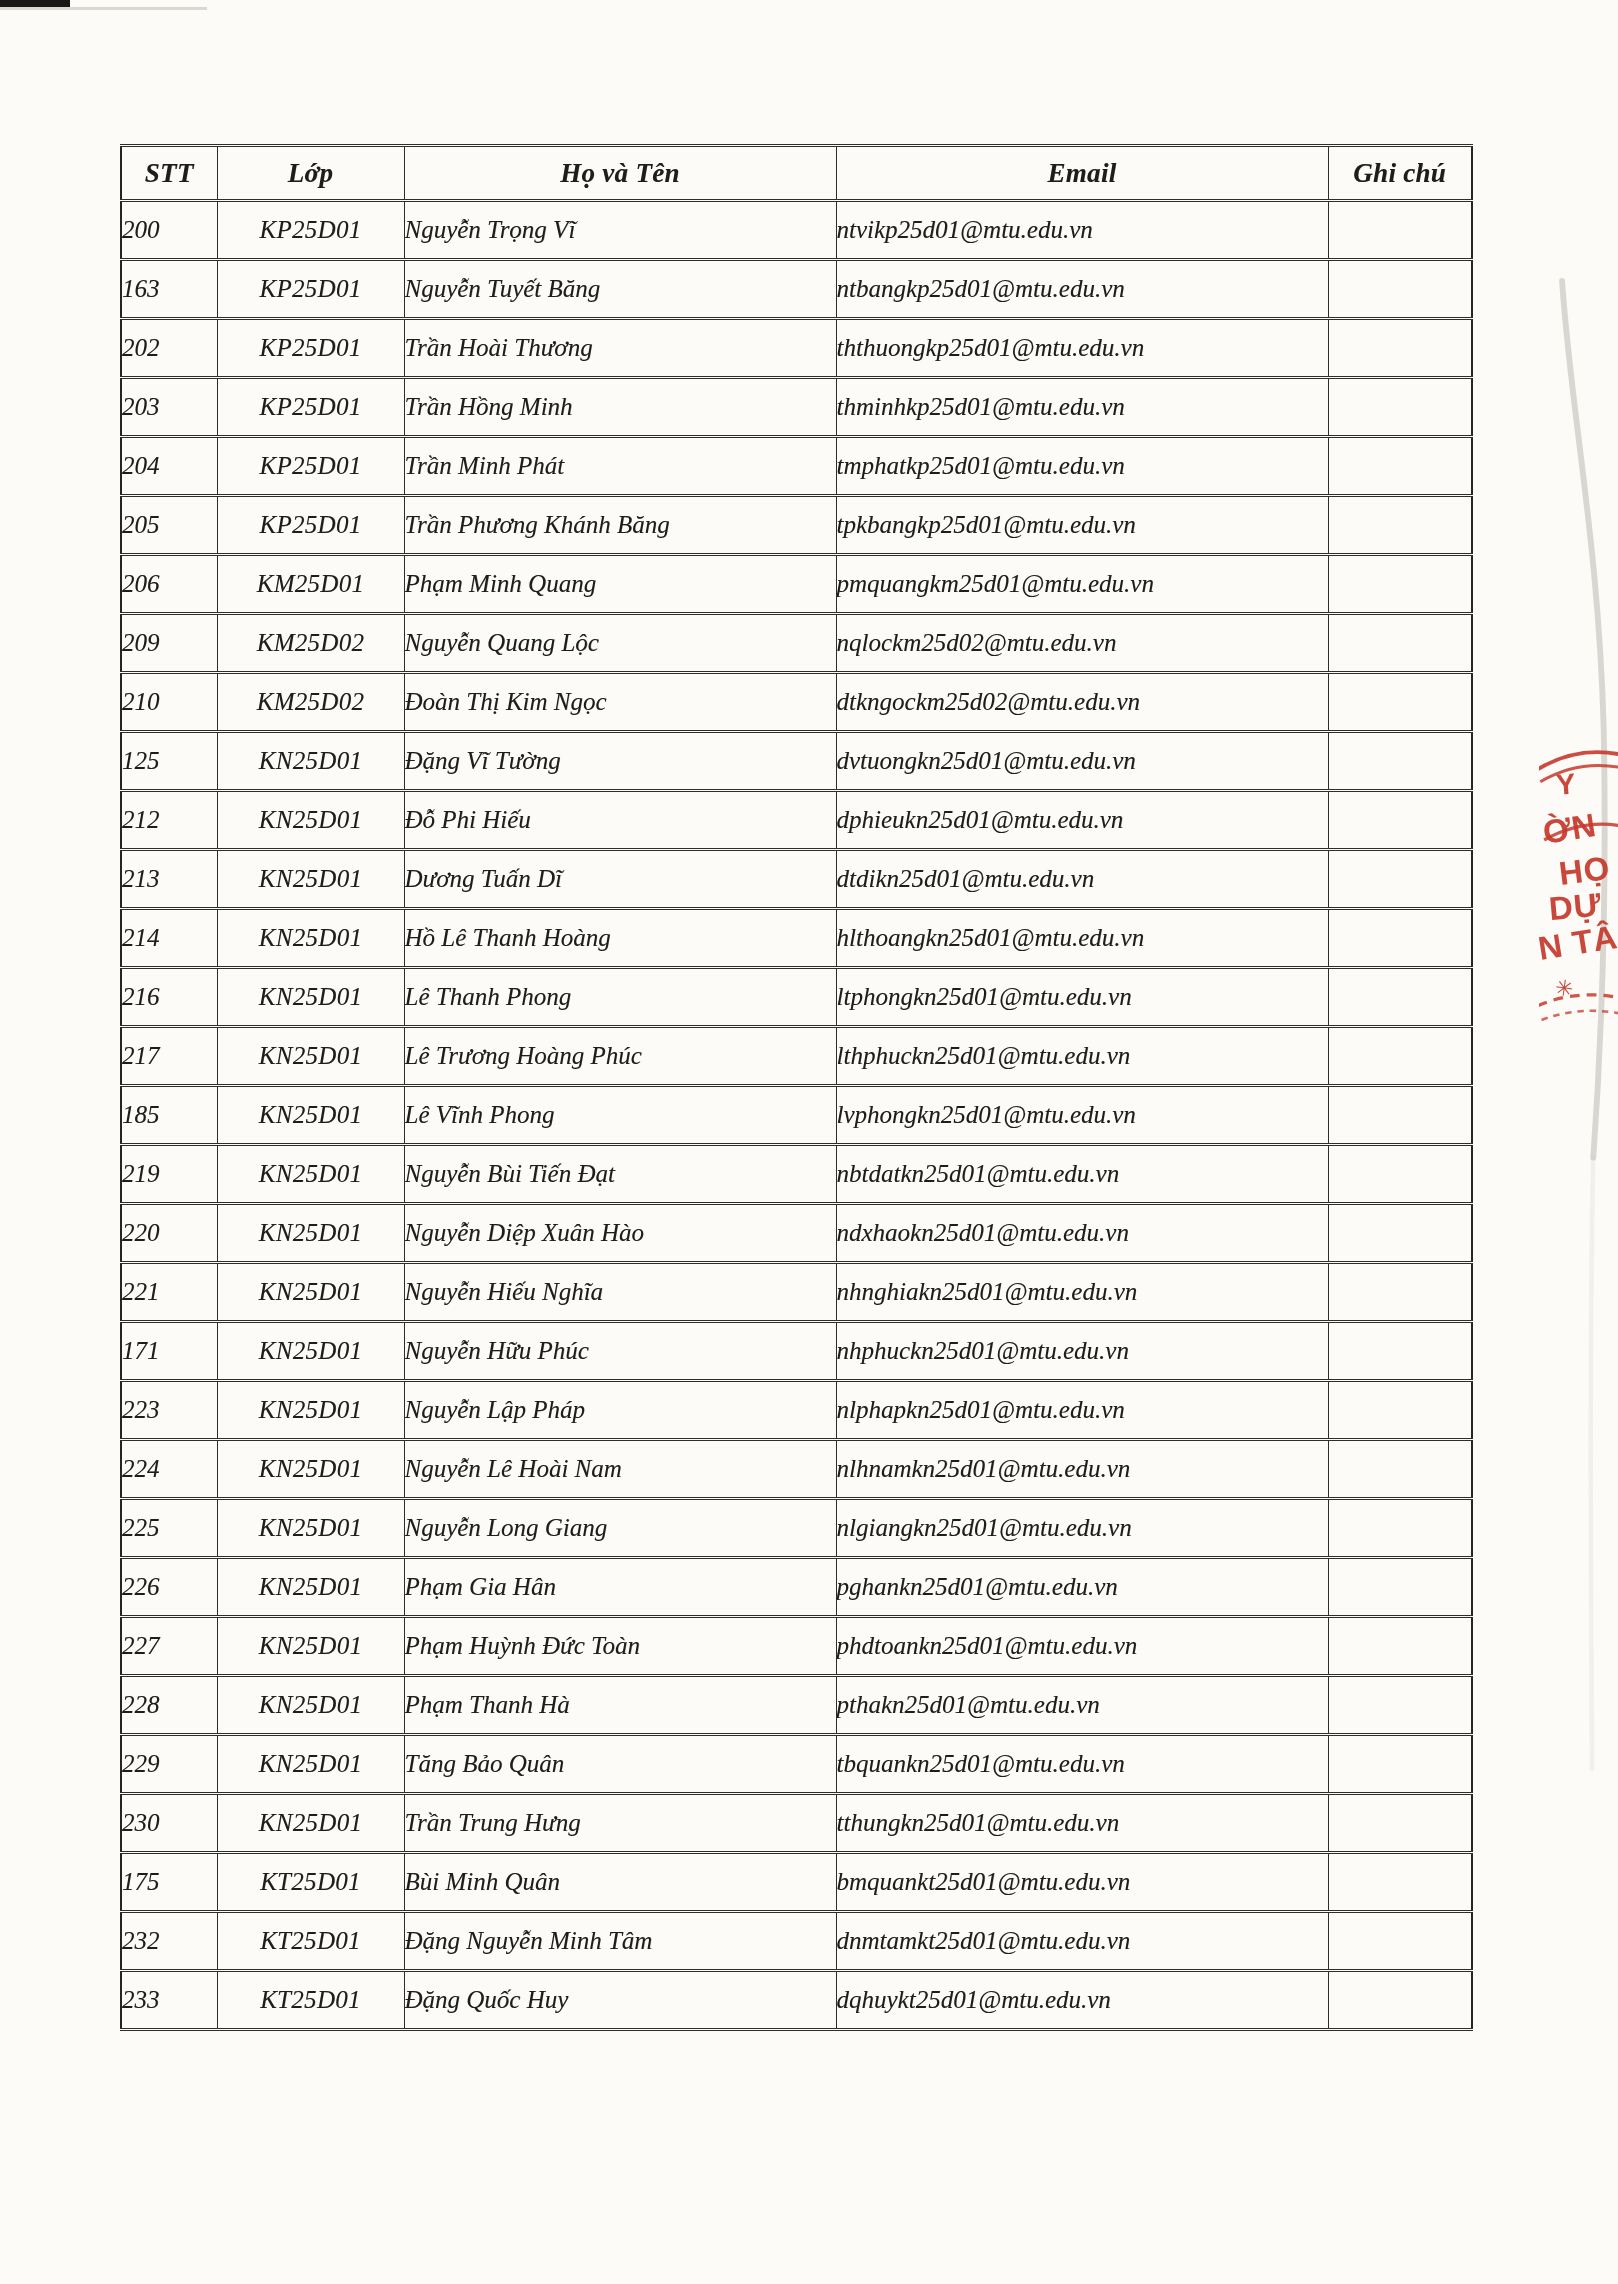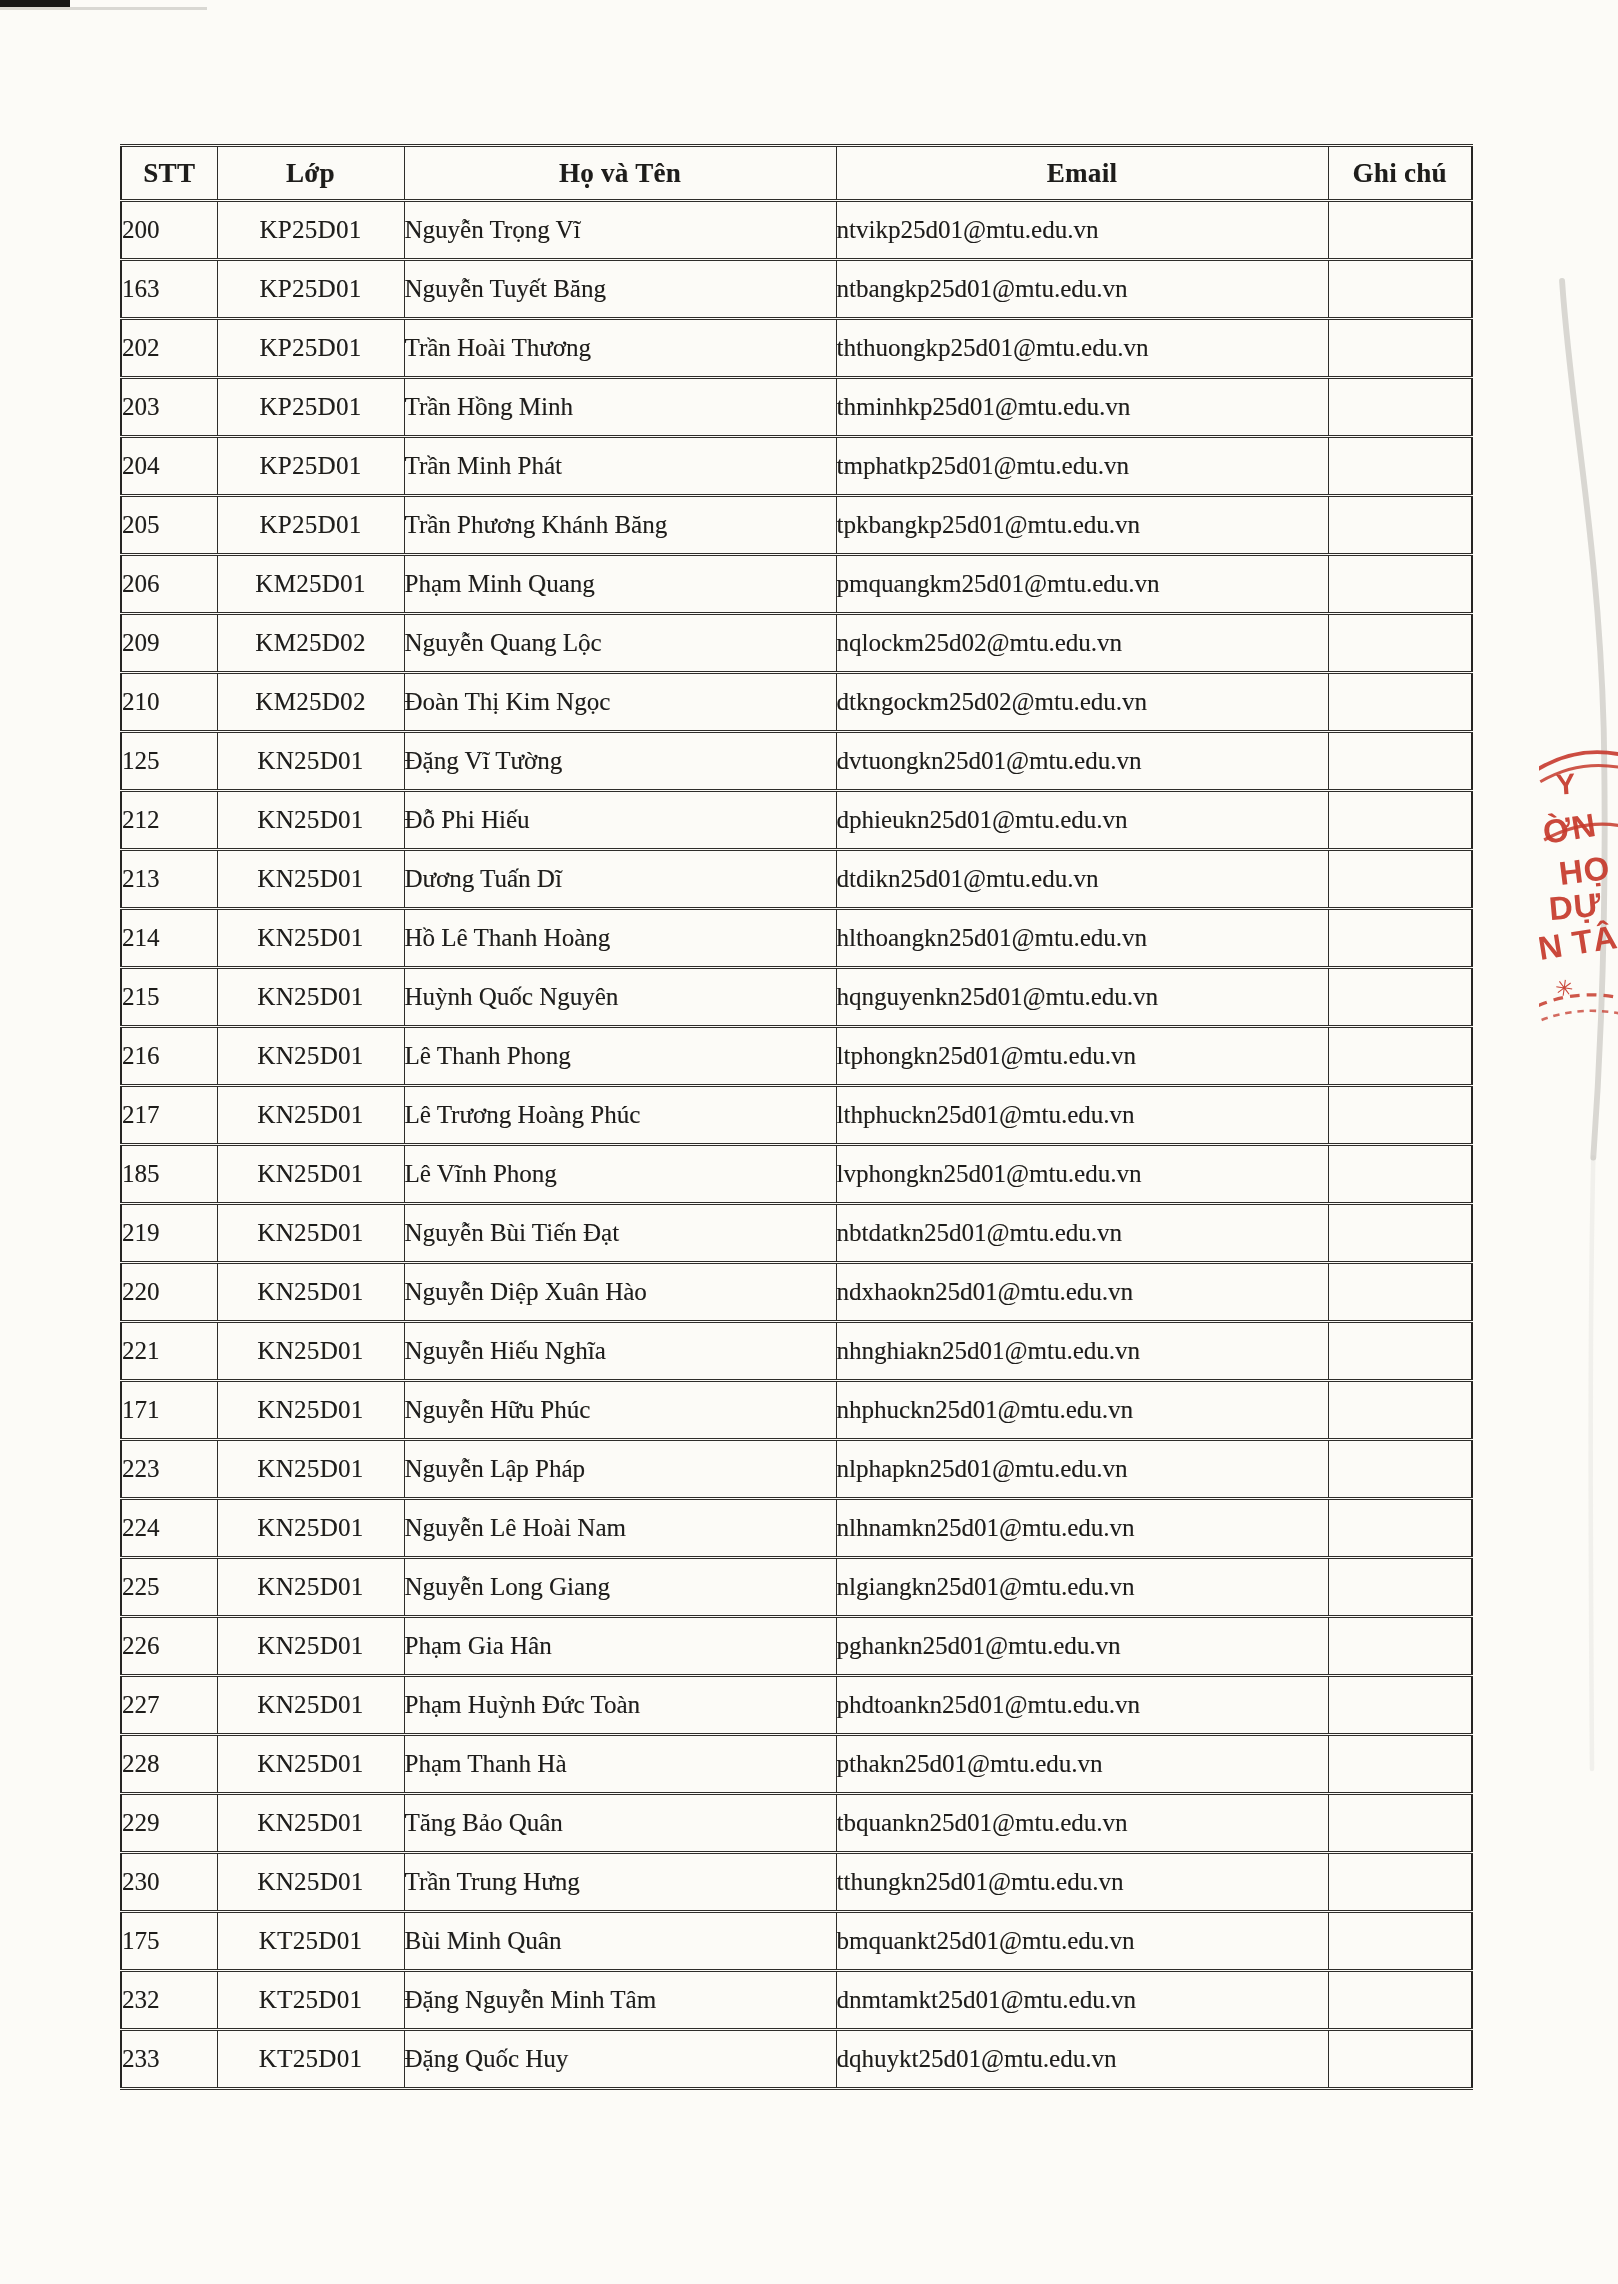--- a/index.html
+++ b/index.html
@@ -7,21 +7,21 @@
     width:1618px;height:2284px;position:relative;overflow:hidden;
     background:#fcfbf7;
     font-family:"Liberation Serif","DejaVu Serif",serif;
     color:#1e1d1b;
   }
   
   .scan-bar-black{position:absolute;left:0;top:0;width:70px;height:6.5px;background:#161616;}
   .scan-bar-gray{position:absolute;left:0;top:6.5px;width:207px;height:3.3px;background:#d9d8d3;}
 
   
-  .roster-wrap{position:absolute;left:120px;top:144px;width:1351px;}
+  .roster-wrap{position:absolute;left:120px;top:144px;width:1351px;font-style:italic;}
   table.roster{
     border-collapse:collapse;table-layout:fixed;width:1351px;
     background:transparent;
   }
   table.roster col.c-stt{width:96px;}
   table.roster col.c-lop{width:187px;}
   table.roster col.c-name{width:432px;}
   table.roster col.c-email{width:492px;}
   table.roster col.c-note{width:144px;}
   table.roster th,table.roster td{
@@ -178,27 +178,20 @@
           <td class="col-note"></td>
         </tr>
         <tr>
           <td class="col-stt">214</td>
           <td class="col-lop">KN25D01</td>
           <td class="col-name">Hồ Lê Thanh Hoàng</td>
           <td class="col-email">hlthoangkn25d01@mtu.edu.vn</td>
           <td class="col-note"></td>
         </tr>
         <tr>
-          <td class="col-stt">215</td>
-          <td class="col-lop">KN25D01</td>
-          <td class="col-name">Huỳnh Quốc Nguyên</td>
-          <td class="col-email">hqnguyenkn25d01@mtu.edu.vn</td>
-          <td class="col-note"></td>
-        </tr>
-        <tr>
           <td class="col-stt">216</td>
           <td class="col-lop">KN25D01</td>
           <td class="col-name">Lê Thanh Phong</td>
           <td class="col-email">ltphongkn25d01@mtu.edu.vn</td>
           <td class="col-note"></td>
         </tr>
         <tr>
           <td class="col-stt">217</td>
           <td class="col-lop">KN25D01</td>
           <td class="col-name">Lê Trương Hoàng Phúc</td>

